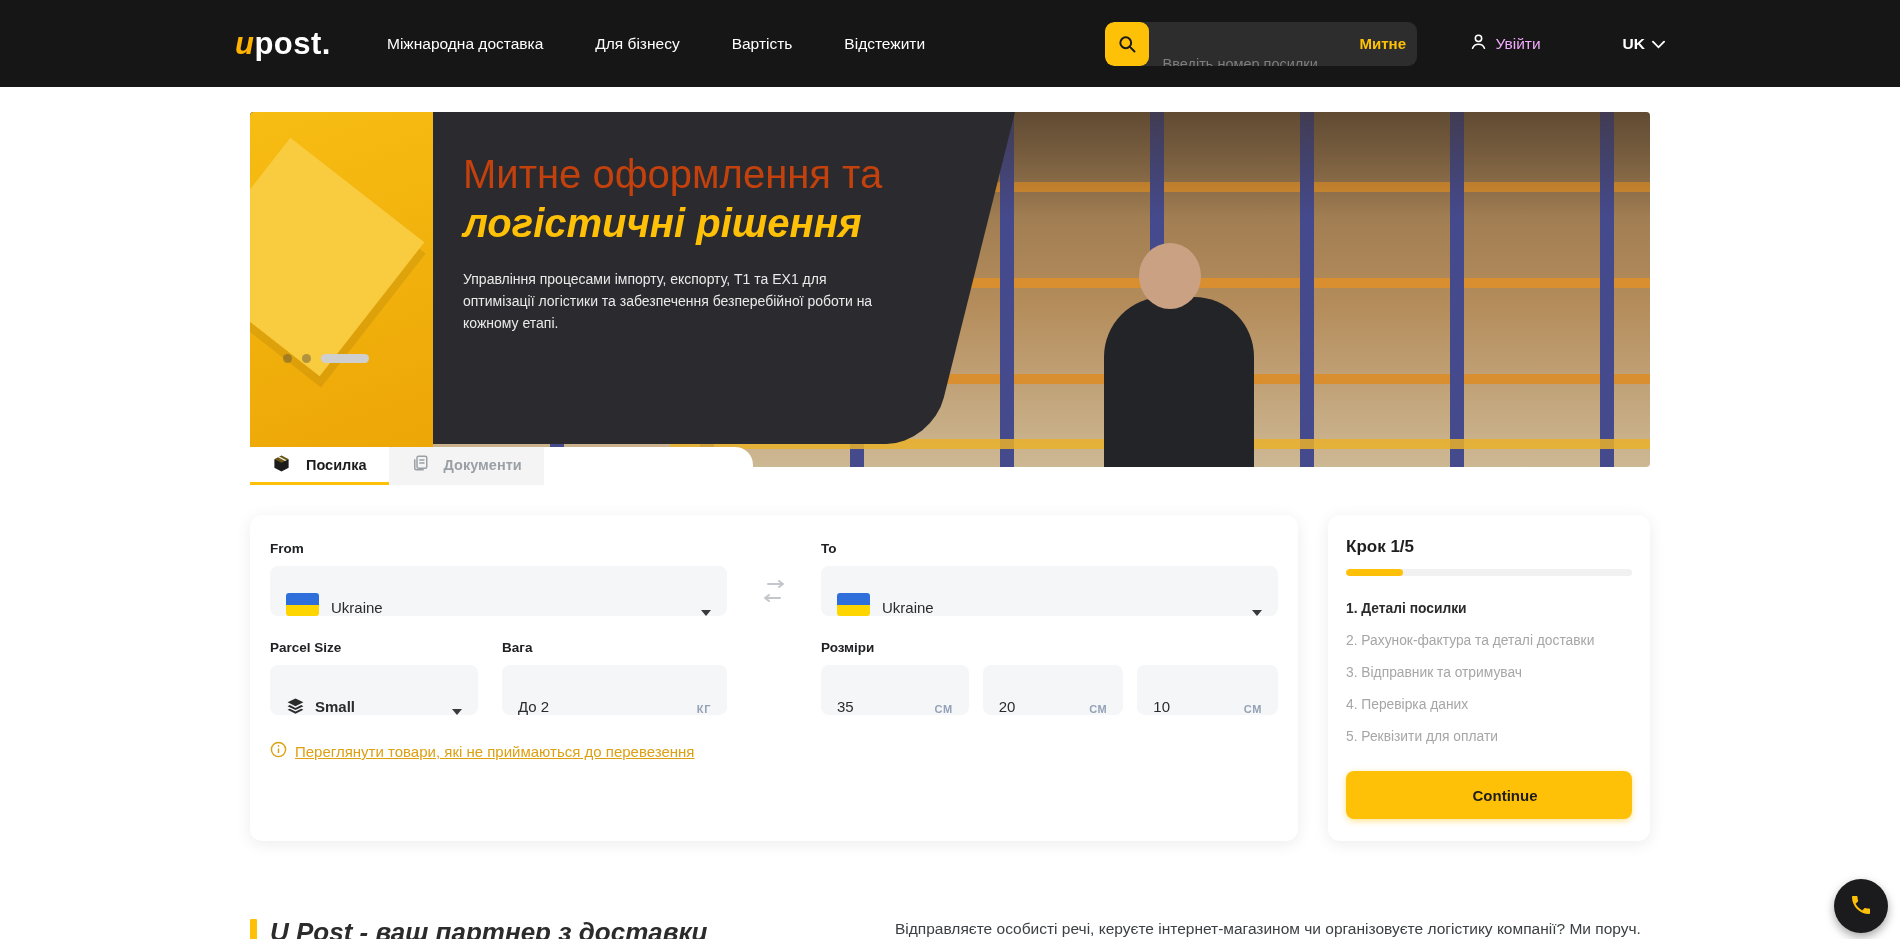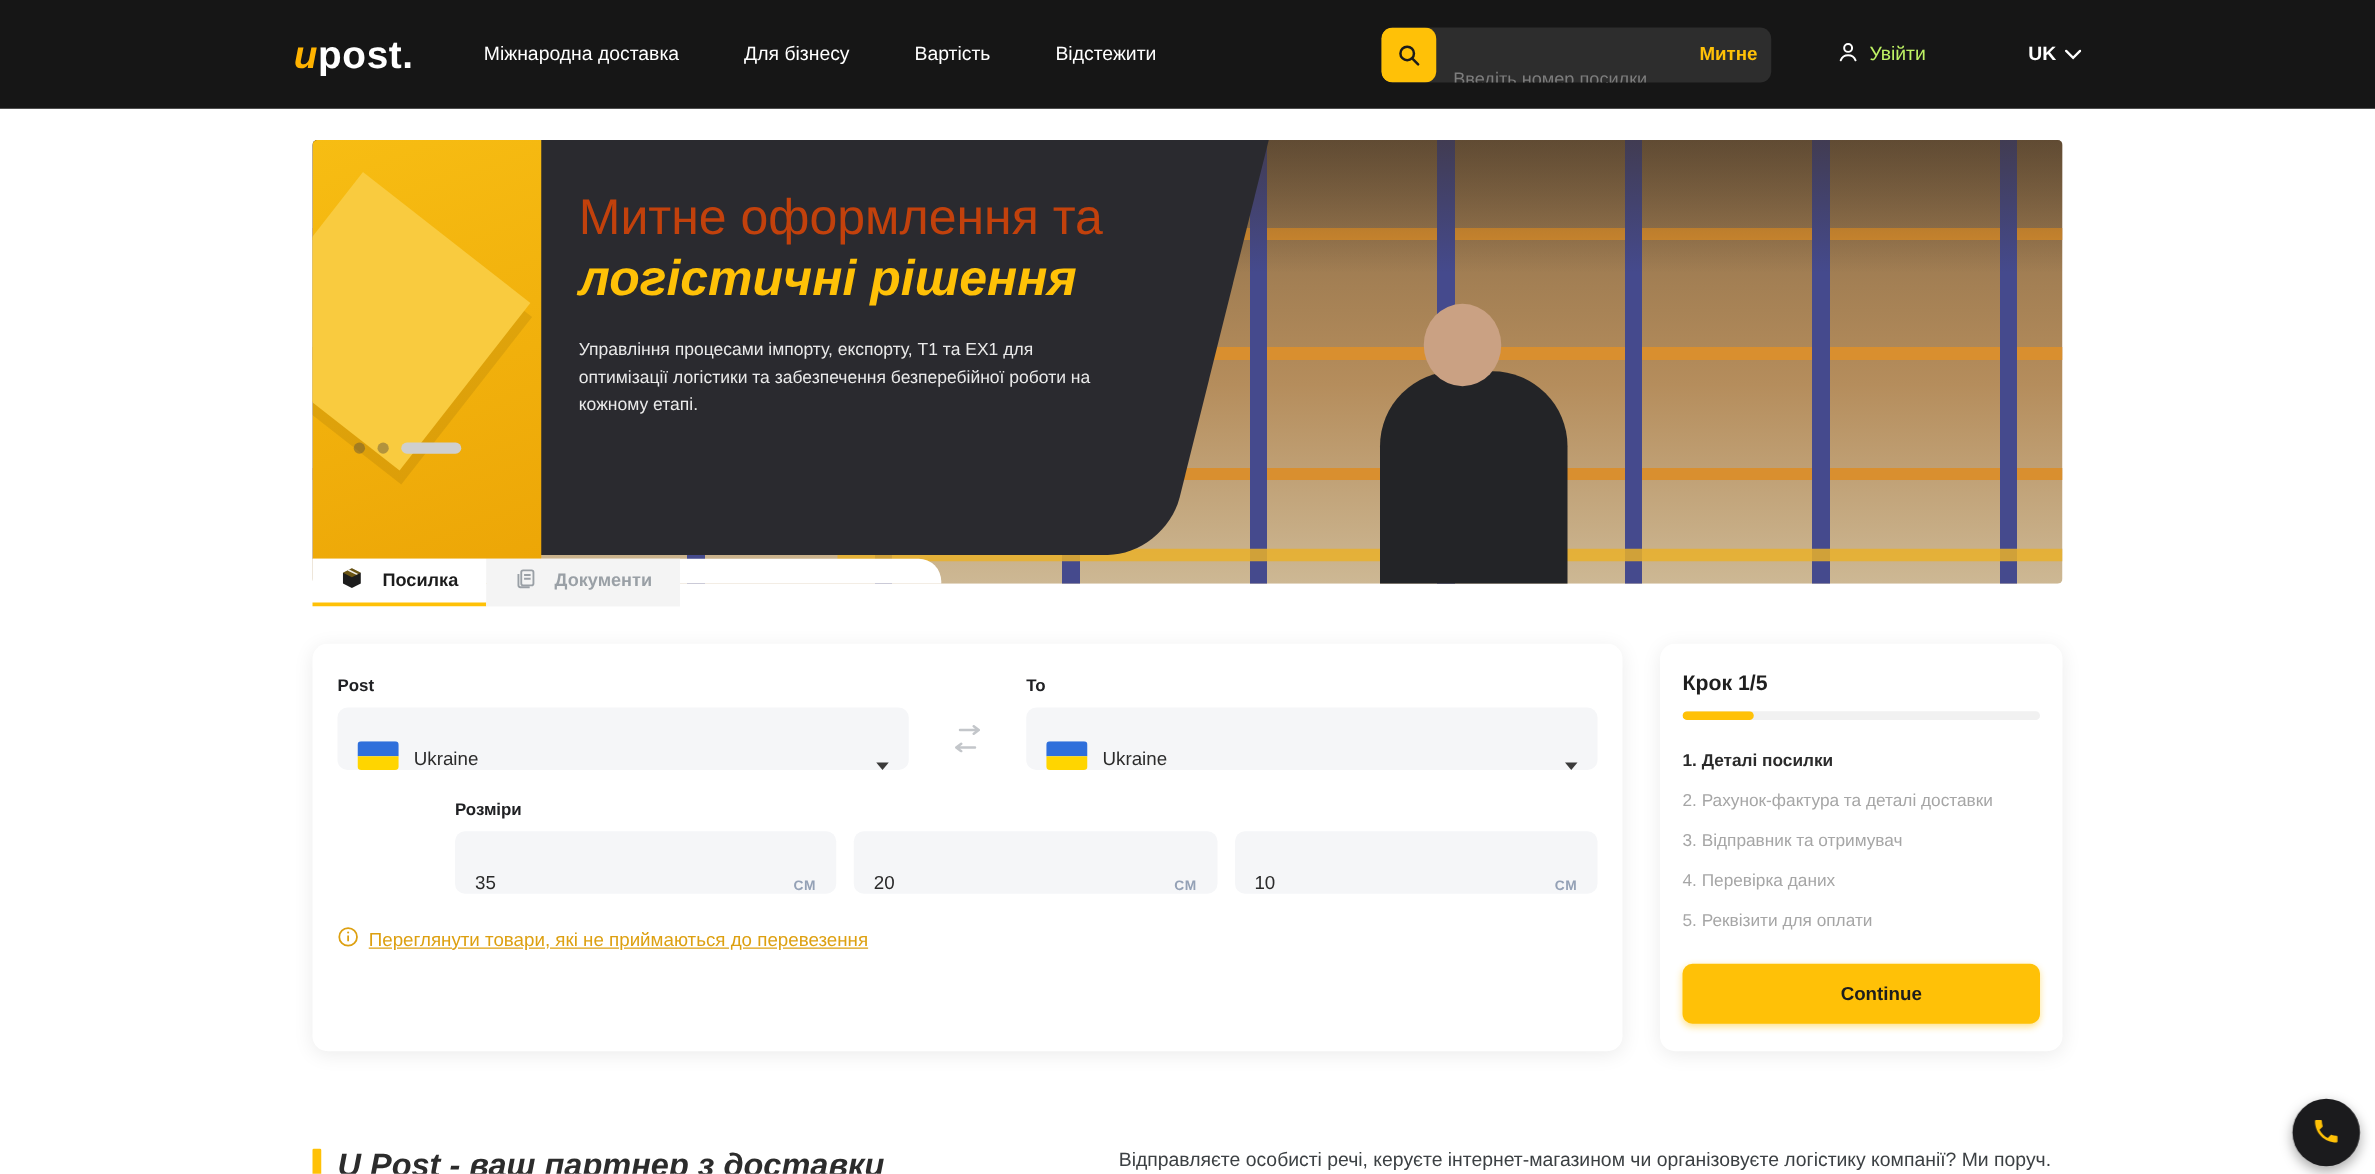--- a/index.html
+++ b/index.html
@@ -15,21 +15,21 @@
   .nav-link { color:#fff; font-size:15.5px; cursor:pointer; text-decoration:none; }
   .search-wrap { margin-left:auto; display:flex; align-items:center; background:#2d2d2d;
                  border-radius:9px; height:44px; width:312px; overflow:hidden; }
   .search-btn-icon { width:44px; height:44px; background:#FFC107; border-radius:9px;
                      display:flex; align-items:center; justify-content:center; flex:0 0 44px; cursor:pointer; border:none; }
   .search-input { flex:1; background:transparent; border:none; outline:none; color:#ddd;
                   font-size:14.5px; padding:0 10px 0 14px; font-family:inherit;margin-top:40px; }
   .search-input::placeholder { color:#7d7d7d; }
   .search-go { color:#FFC107; font-weight:700; font-size:15px; padding-right:16px;
                background:none; border:none; cursor:pointer; font-family:inherit; }
-  .login { display:flex; align-items:center; gap:8px; color:#bef264; font-size:15.5px;
+  .login { display:flex; align-items:center; gap:8px; color:#f0abfc; font-size:15.5px;
            margin-left:52px; cursor:pointer; }
   .lang { display:flex; align-items:center; gap:7px; color:#fff; font-size:15.5px;
           margin-left:82px; cursor:pointer; font-weight:600; }
 
   
   .page { width:1400px; margin:0 auto; }
 
   
   .hero { position:relative; margin-top:25px; height:355px; overflow:visible; }
   .hero-clip { position:absolute; inset:0; overflow:hidden; border-radius:4px; }
@@ -206,21 +206,21 @@
         </span>
         <span>Документи</span>
       </div>
     </div>
   </div>
 
   <div class="main-row">
     <div class="card form-card">
       <div class="row1">
         <div class="col">
-          <div class="field-label">Post</div>
+          <div class="field-label">From</div>
           <div class="control">
             <span class="flag">
                 <div class="b"></div>
                 <div class="y"></div>
               </span>
             <span>Ukraine</span>
             <span class="caret"></span>
           </div>
         </div>
         <div class="swap">
@@ -236,20 +236,43 @@
                 <div class="b"></div>
                 <div class="y"></div>
               </span>
             <span>Ukraine</span>
             <span class="caret"></span>
           </div>
         </div>
       </div>
 
       <div class="row2">
+        <div class="left-sub">
+          <div class="parcel">
+            <div class="field-label">Parcel Size</div>
+            <div class="control">
+              <span style="margin-right:10px; display:flex;">
+                <svg width="19" height="19" viewBox="0 0 24 24" fill="#2b2b2b">
+                    <path d="M12 3 2 8l10 5 10-5-10-5z"></path>
+                    <path d="M4.8 11.4 2 12.8l10 5 10-5-2.8-1.4L12 15l-7.2-3.6z"></path>
+                    <path d="M4.8 16 2 17.4l10 5 10-5L19.2 16 12 19.6 4.8 16z"></path>
+                  </svg>
+              </span>
+              <span style="font-weight:700;">Small</span>
+              <span class="caret"></span>
+            </div>
+          </div>
+          <div class="weight">
+            <div class="field-label">Вага</div>
+            <div class="control">
+              <input value="До 2" style="">
+              <span class="suffix">кг</span>
+            </div>
+          </div>
+        </div>
         <div class="spacer-mid"></div>
         <div class="right-sub">
           <div class="dim" style="flex:1.05">
             <div class="field-label">Розміри</div>
             <div class="control">
               <input value="35" style="">
               <span class="suffix">см</span>
             </div>
           </div>
           <div class="dim" style="display:flex; flex-direction:column; justify-content:flex-end;">

